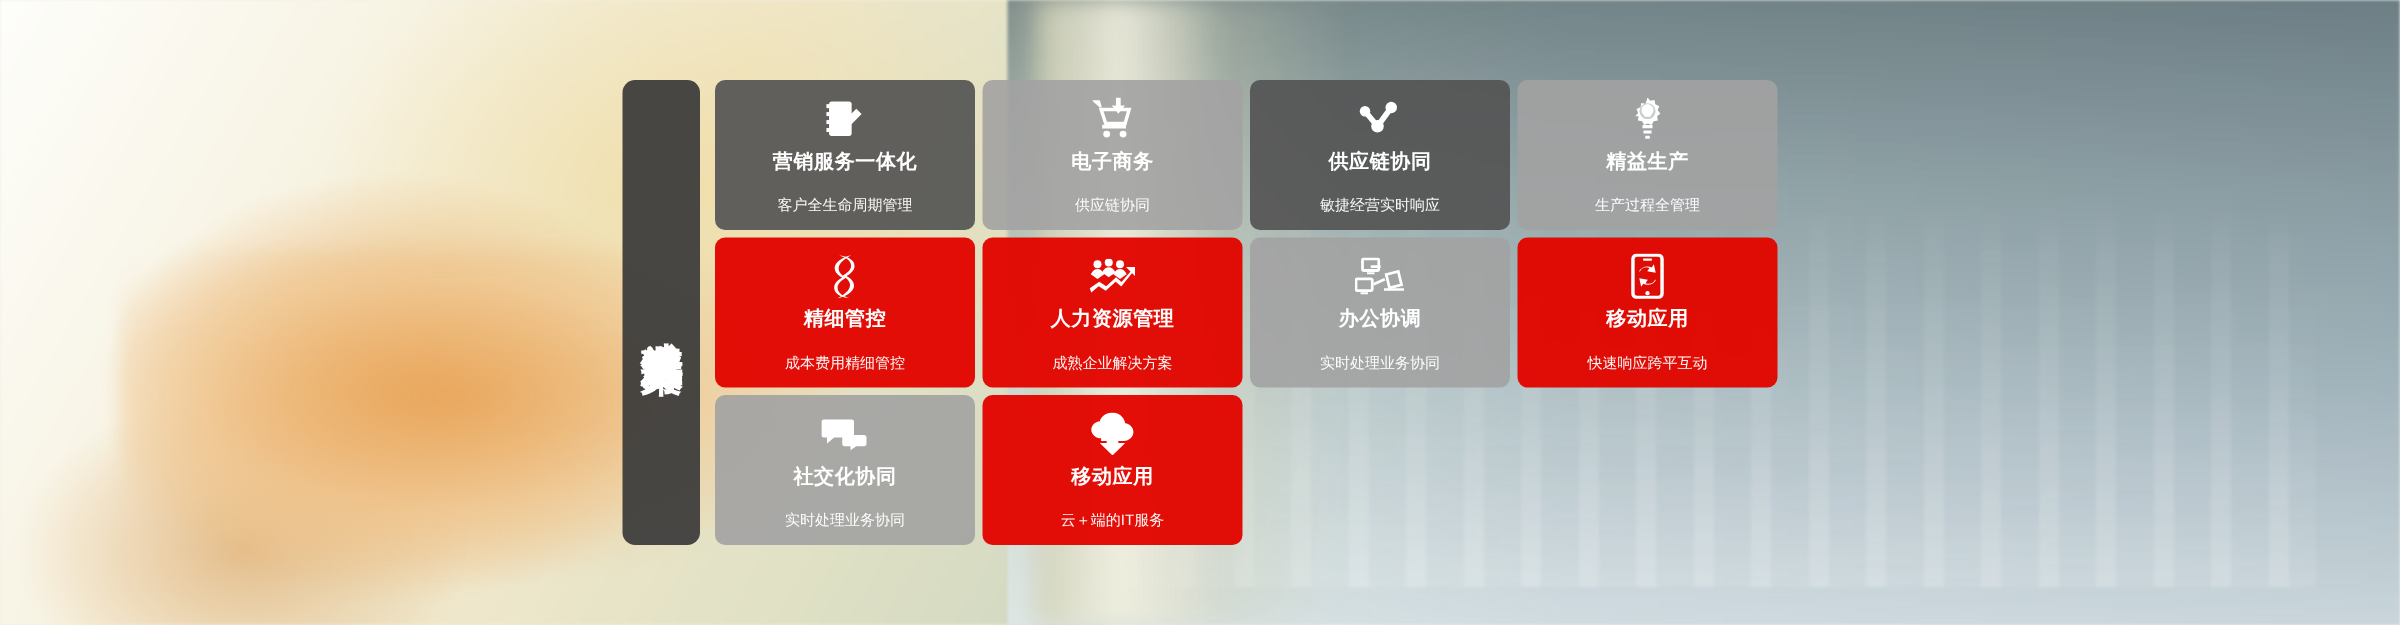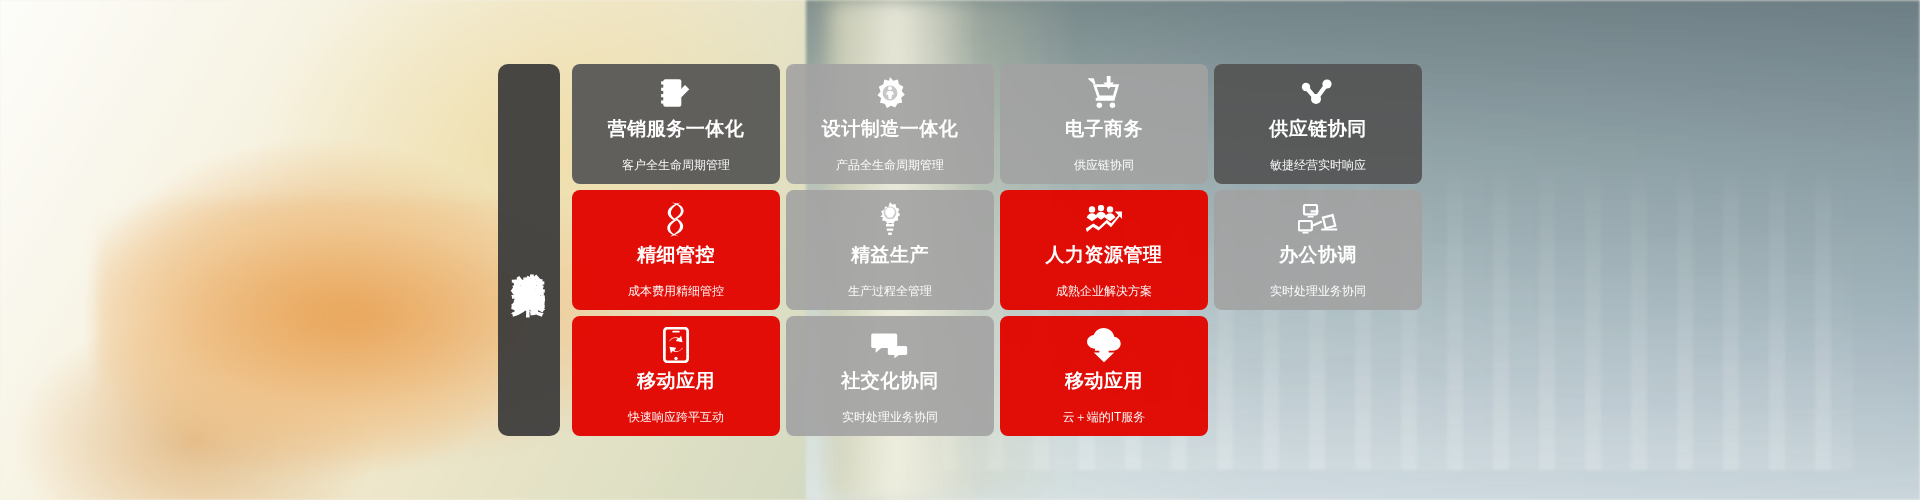--- a/index.html
+++ b/index.html
@@ -92,21 +92,21 @@
     position: relative;
     overflow: hidden;
   }
   .card.dark  { background: rgba(84,84,84,.92); }
   .card.grey  { background: rgba(162,162,162,.90); }
   .card.red   { background: rgba(225,6,0,.97); }
 
   .card .ico { height: 40px; display: flex; align-items: center; justify-content: center; margin-bottom: 6px; }
   .card .ico svg { display: block; fill: #fff; }
   .card .t {
-    font-size: 19px; font-weight: 700; letter-spacing: .5px;
+    font-size: 16px; font-weight: 700; letter-spacing: .5px;
     line-height: 1.1; white-space: nowrap;
   }
   .card .s {
     font-size: 12px; font-weight: 400; margin-top: 19px;
     line-height: 1.1; white-space: nowrap; opacity: .97;
   }
 </style>
 </head>
 <body>
 
@@ -132,35 +132,20 @@
               <rect x="4" y="3" width="17" height="26" rx="2"></rect>
               <rect x="2" y="5" width="3" height="3"></rect>
               <rect x="2" y="11" width="3" height="3"></rect>
               <rect x="2" y="17" width="3" height="3"></rect>
               <rect x="2" y="23" width="3" height="3"></rect>
               <path d="M24.5 8.5l4 4-10 10-5 1 1-5z"></path>
             </svg>
           </div>
           <div class="t">营销服务一体化</div>
           <div class="s">客户全生命周期管理</div>
-        </div>
-        <div class="card grey">
-          <div class="ico">
-            <svg width="34" height="34" viewBox="0 0 32 32">
-              <path d="M16 1l3 3.4 4.4-1 1 4.4L28.6 10l-1.6 4.2 2.9 3.4-3.4 2.9 1 4.4-4.4.9-2.2 3.9L17 27.9 13.2 30l-2.2-3.9-4.4-.9 1-4.4L4.2 18l2.9-3.4L5.5 10l4.2-2.2 1-4.4 4.4 1z"></path>
-              <circle cx="16" cy="16" r="7" fill="#000" fill-opacity="0"></circle>
-              <circle cx="16" cy="16" r="7.2" style="fill:none"></circle>
-              <path d="M16 16m0 0"></path>
-              <circle cx="16" cy="16" r="7" fill="#9a9a9a" style="fill:rgba(0,0,0,.22)"></circle>
-              <circle cx="16" cy="11.6" r="1.9"></circle>
-              <path d="M16 13.8c-2 0-3.4 1.1-3.4 2.6v1.2h1.6l.5 4h2.6l.5-4h1.6v-1.2c0-1.5-1.4-2.6-3.4-2.6z"></path>
-            </svg>
-          </div>
-          <div class="t">设计制造一体化</div>
-          <div class="s">产品全生命周期管理</div>
         </div>
         <div class="card grey">
           <div class="ico">
             <svg width="36" height="34" viewBox="0 0 34 32">
               <path d="M2 3h5l1.2 4"></path>
               <path d="M1.6 2h5.8l1.6 5.4H7.1z"></path>
               <path d="M8.4 9h21.2l-3.1 10.6H11.9z" fill="none" stroke="#fff" stroke-width="2.6"></path>
               <path d="M9.2 20.6h18v2.8h-18z"></path>
               <circle cx="12.6" cy="27.6" r="2.6"></circle>
               <circle cx="25" cy="27.6" r="2.6"></circle>
@@ -175,45 +160,45 @@
             <svg width="36" height="30" viewBox="0 0 36 30">
               <circle cx="6" cy="9" r="4.2"></circle>
               <circle cx="16" cy="21" r="5"></circle>
               <circle cx="27" cy="6" r="4.6"></circle>
               <path d="M6 9l10 12M16 21L27 6" stroke="#fff" stroke-width="4.4" fill="none" stroke-linecap="round"></path>
             </svg>
           </div>
           <div class="t">供应链协同</div>
           <div class="s">敏捷经营实时响应</div>
         </div>
-        <div class="card red">
-          <div class="ico">
-            <svg width="30" height="36" viewBox="0 0 26 34">
-              <path d="M13 0c4 3 9 6.6 9 11.5 0 3.6-2.6 6-5.4 7.6 3 1.6 6 4.1 6 7.6C22.6 31.2 17.6 34 13 34V0z" style="fill:none"></path>
-              <path d="M17.6 1.2c-4.2 2.4-9.4 5.6-9.4 10 0 3.1 2.6 5.2 5.6 7-3.2 1.9-6.4 4.2-6.4 7.5 0 4.2 4.8 6.6 9 7.8-5.6-.4-11.6-3-11.6-7.9 0-3.4 3-5.9 6-7.6-2.9-1.7-5.6-3.8-5.6-7.2 0-4.6 6.4-8.3 12.4-9.6z"></path>
-              <path d="M8.6 1.4c5.6.4 11.6 3 11.6 7.8 0 3.4-3 5.9-6 7.6 2.9 1.7 5.6 3.9 5.6 7.3 0 4.6-6.4 8.2-12.4 9.5 4.2-2.4 9.4-5.6 9.4-10 0-3.1-2.6-5.2-5.6-7 3.2-1.9 6.4-4.2 6.4-7.5 0-4.2-4.8-6.5-9-7.7z"></path>
-            </svg>
-          </div>
-          <div class="t">精细管控</div>
-          <div class="s">成本费用精细管控</div>
-        </div>
         <div class="card grey">
           <div class="ico">
             <svg width="32" height="34" viewBox="0 0 30 34">
               <path d="M15 0l2.2 2.6 3.4-.6.6 3.4L24.4 7l-1.3 3.2 2.2 2.6-2.6 2.2.6 3.4-3.4.6-1.6 3-3-1.3-3 1.3-1.6-3-3.4-.6.6-3.4L5.3 15l2.2-2.6L6.2 9.2 9.4 7.8l.6-3.4 3.4.6z"></path>
               <circle cx="15" cy="11" r="6.4" style="fill:rgba(0,0,0,.2)"></circle>
               <path d="M15 5.4c-2.8 0-4.8 2.1-4.8 4.7 0 1.8 1 2.8 1.7 3.6.5.6.7 1 .7 1.7h4.8c0-.7.2-1.1.7-1.7.7-.8 1.7-1.8 1.7-3.6 0-2.6-2-4.7-4.8-4.7z"></path>
               <rect x="12.3" y="17.2" width="5.4" height="1.8" rx=".8"></rect>
               <path d="M11 22h8v2.6h-8z"></path>
               <path d="M11.8 26.4h6.4v2.4h-6.4z"></path>
               <path d="M13.2 30.6h3.6v2.4h-3.6z"></path>
             </svg>
           </div>
           <div class="t">精益生产</div>
           <div class="s">生产过程全管理</div>
+        </div>
+        <div class="card red">
+          <div class="ico">
+            <svg width="30" height="36" viewBox="0 0 26 34">
+              <path d="M13 0c4 3 9 6.6 9 11.5 0 3.6-2.6 6-5.4 7.6 3 1.6 6 4.1 6 7.6C22.6 31.2 17.6 34 13 34V0z" style="fill:none"></path>
+              <path d="M17.6 1.2c-4.2 2.4-9.4 5.6-9.4 10 0 3.1 2.6 5.2 5.6 7-3.2 1.9-6.4 4.2-6.4 7.5 0 4.2 4.8 6.6 9 7.8-5.6-.4-11.6-3-11.6-7.9 0-3.4 3-5.9 6-7.6-2.9-1.7-5.6-3.8-5.6-7.2 0-4.6 6.4-8.3 12.4-9.6z"></path>
+              <path d="M8.6 1.4c5.6.4 11.6 3 11.6 7.8 0 3.4-3 5.9-6 7.6 2.9 1.7 5.6 3.9 5.6 7.3 0 4.6-6.4 8.2-12.4 9.5 4.2-2.4 9.4-5.6 9.4-10 0-3.1-2.6-5.2-5.6-7 3.2-1.9 6.4-4.2 6.4-7.5 0-4.2-4.8-6.5-9-7.7z"></path>
+            </svg>
+          </div>
+          <div class="t">精细管控</div>
+          <div class="s">成本费用精细管控</div>
         </div>
         <div class="card red">
           <div class="ico">
             <svg width="38" height="28" viewBox="0 0 38 28">
               <circle cx="7" cy="4.4" r="3.2"></circle>
               <circle cx="16" cy="3" r="3.2"></circle>
               <circle cx="25" cy="4.4" r="3.2"></circle>
               <path d="M1.6 12.4c1.4-2.8 3.3-4.2 5.4-4.2s4 1.4 5.4 4.2l-5.4 3.8z"></path>
               <path d="M10.6 11c1.4-2.8 3.3-4.2 5.4-4.2s4 1.4 5.4 4.2L16 14.8z"></path>
               <path d="M19.6 12.4c1.4-2.8 3.3-4.2 5.4-4.2s4 1.4 5.4 4.2L25 16.2z"></path>

